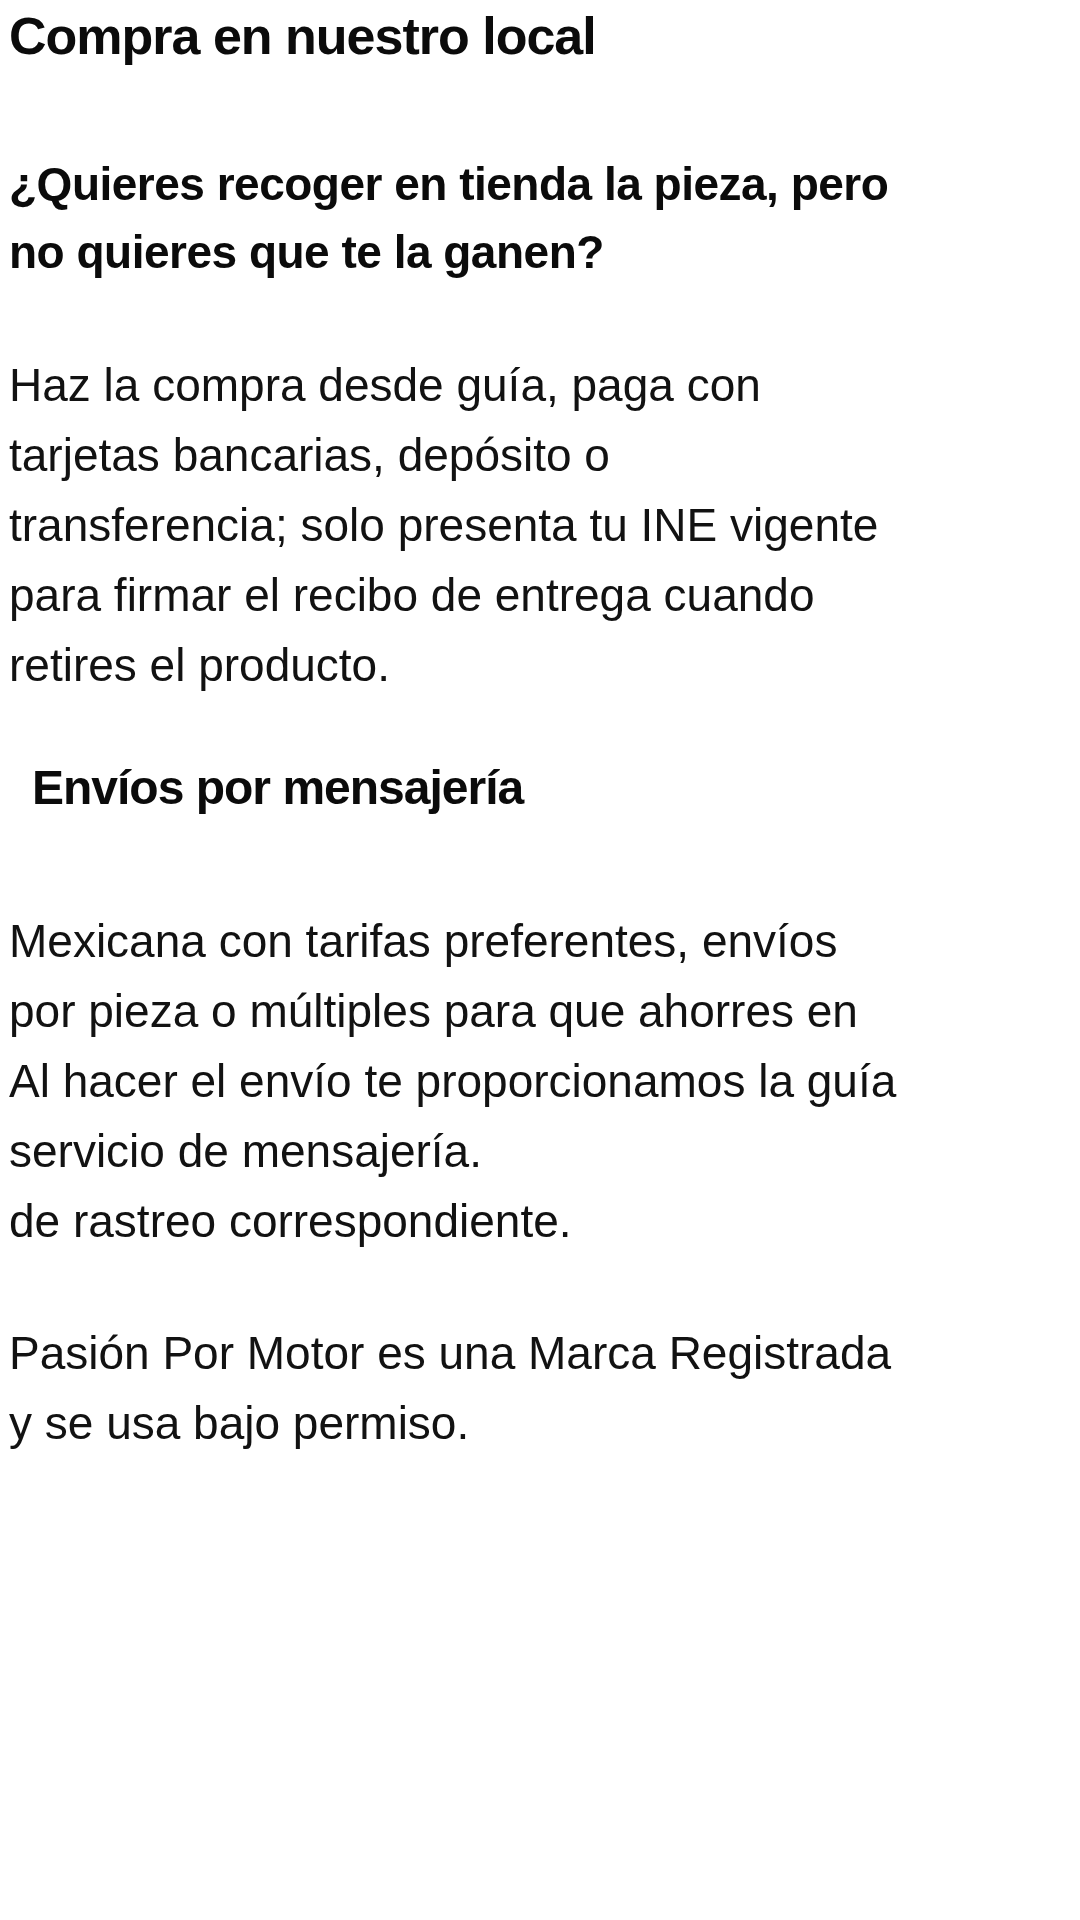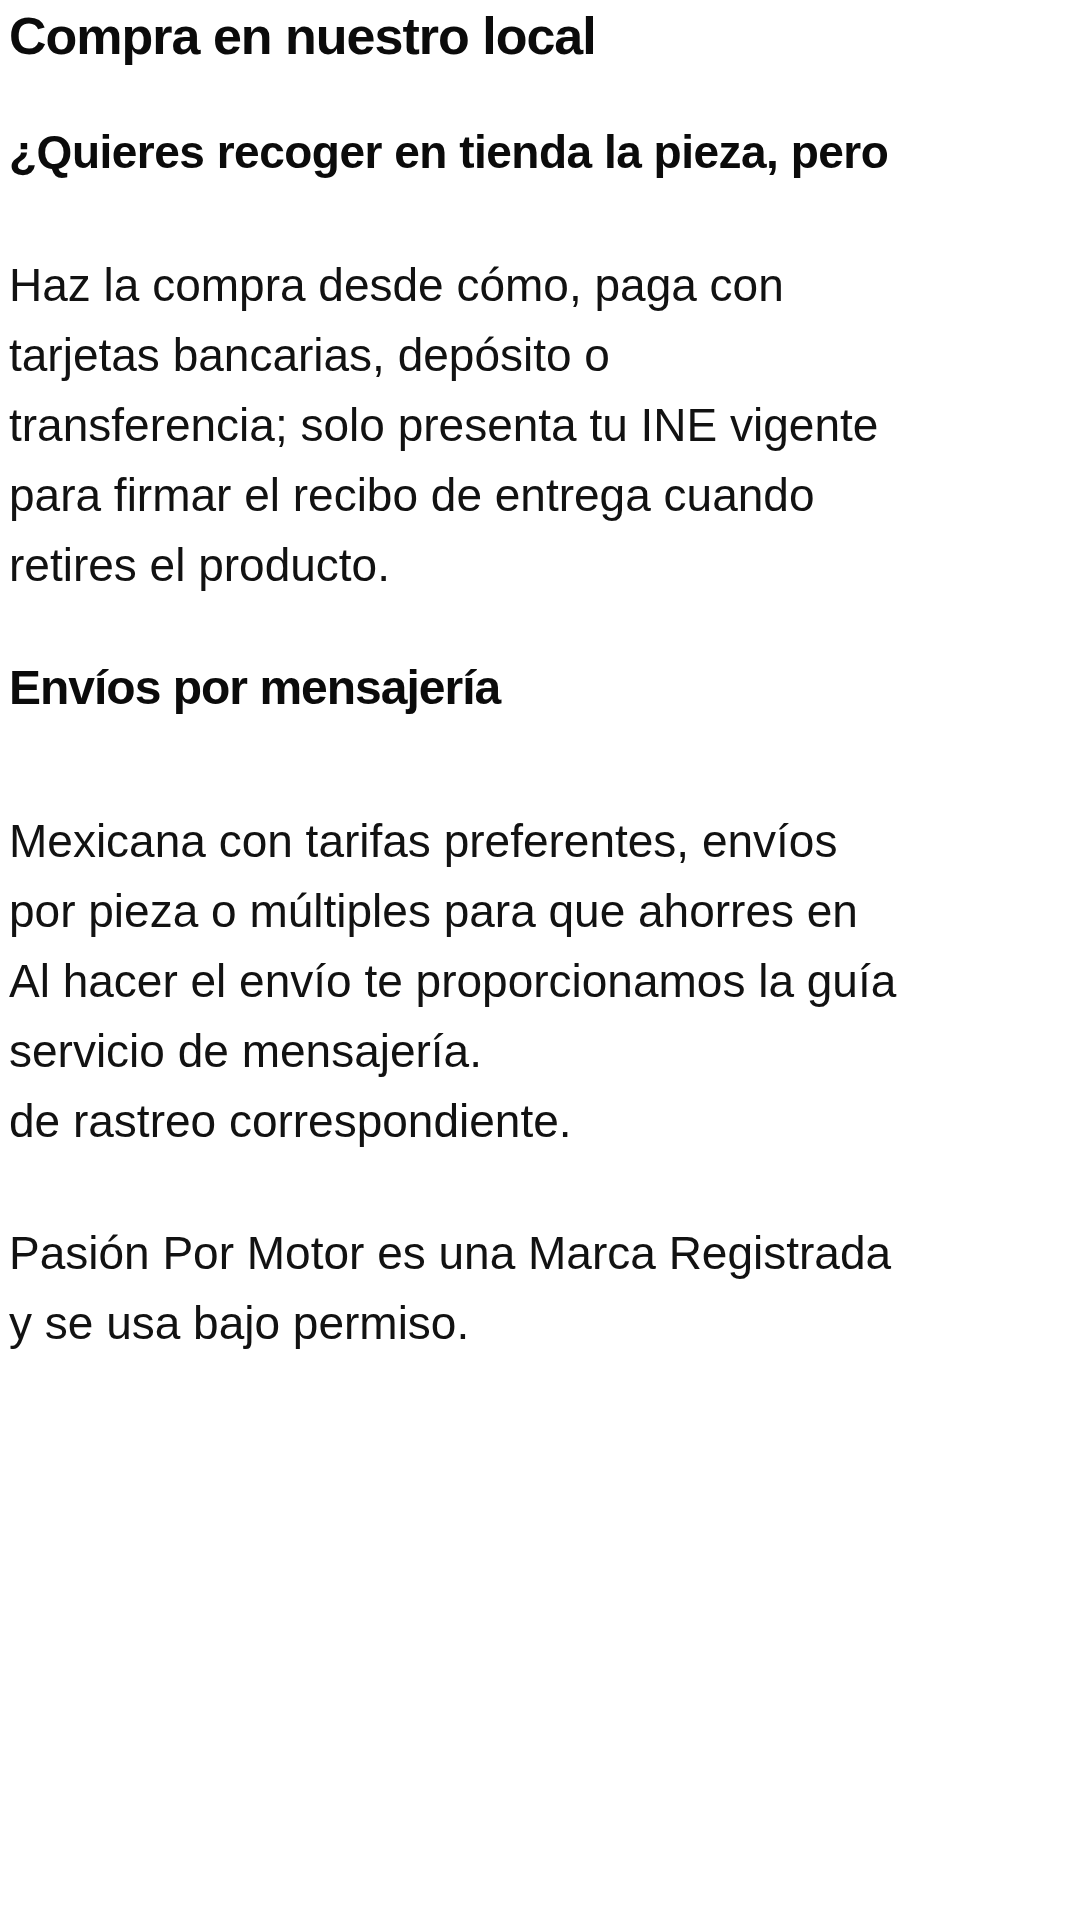--- a/index.html
+++ b/index.html
@@ -41,40 +41,41 @@
   }
   .para-bold { font-size: 46px; font-weight: 700; letter-spacing: -0.5px; color: #0b0b0b; }
   .para-bold .line {
     display: block;
     line-height: 68px;
     height: 68px;
     white-space: nowrap;
   }
   
   .p-intro     { margin-top: 68px;  }
-  .p-question  { margin-top: 52px;  }
+  .p-question  { margin-top: 84px;  }
   .p-details   { margin-top: 64px;  }
-  .h-shipping  { margin-top: 58px;  }
+  .h-shipping  { margin-top: 58px; margin-left: 23px;  }
   .p-shipping  { margin-top: 88px;  }
   .p-trademark { margin-top: 62px;  }
 </style>
 </head>
 <body>
 
 <div class="page">
 
   <div class="heading-1">Compra en nuestro local</div>
 
 
   <div class="para-bold p-question">
     <span class="line">¿Quieres recoger en tienda la pieza, pero</span>
+    <span class="line">no quieres que te la ganen?</span>
   </div>
 
   <div class="para p-details">
-    <span class="line">Haz la compra desde cómo, paga con</span>
+    <span class="line">Haz la compra desde guía, paga con</span>
     <span class="line">tarjetas bancarias, depósito o</span>
     <span class="line">transferencia; solo presenta tu INE vigente</span>
     <span class="line">para firmar el recibo de entrega cuando</span>
     <span class="line">retires el producto.</span>
   </div>
 
   <div class="heading-2 h-shipping">Envíos por mensajería</div>
 
   <div class="para p-shipping">
     <span class="line">Mexicana con tarifas preferentes, envíos</span>

